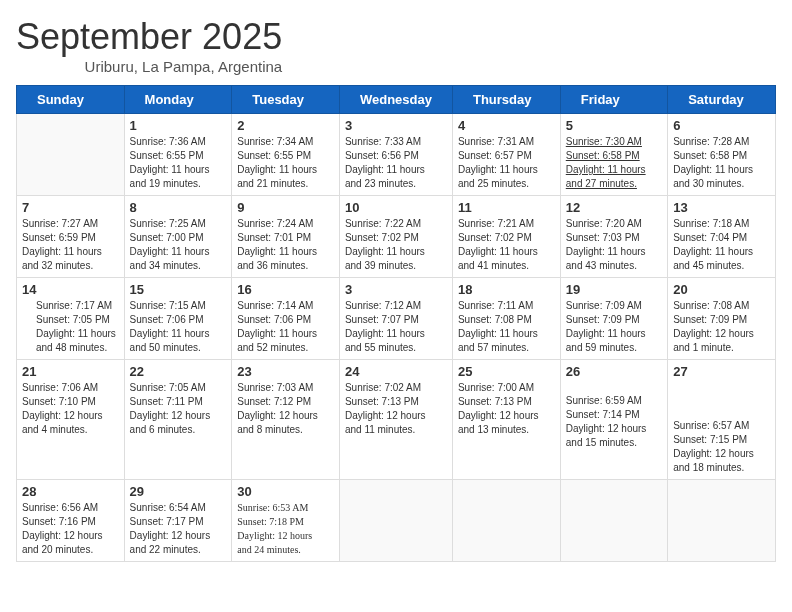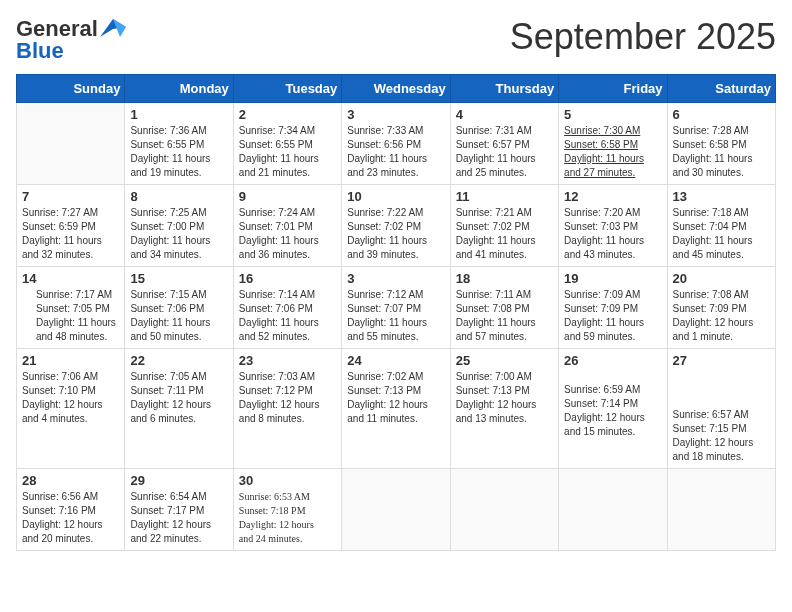--- a/index.html
+++ b/index.html
@@ -40,22 +40,22 @@
     .calendar {
       width: 100%;
       border-collapse: collapse;
       border: 1px solid #ccc;
     }
     .calendar th {
       background: #1565c0;
       color: #fff;
       font-size: 13px;
       font-weight: bold;
-      padding: 6px 4px;
-      text-align: right;
+      padding: 6px 20px;
+      text-align: left;
       border: 1px solid #1255a0;
     }
     .calendar td {
       vertical-align: top;
       border: 1px solid #ddd;
       padding: 4px 5px;
       width: 108px;
       min-height: 80px;
       font-size: 10.5px;
       color: #333;
@@ -73,32 +73,23 @@
     .cell-info {
       font-size: 10px;
       color: #333;
       line-height: 1.4;
     }
   </style>
 </head>
 <body>
 
 <div class="header">
-  <div class="logo">
-    <div class="logo-line">
-      <span style="font-size:22px;font-weight:bold;color:#333;">General</span>
-      <svg width="26" height="18" viewBox="0 0 26 18" style="margin-left:2px;margin-top:-2px;">
-        <polygon points="0,18 13,0 26,8 13,10" fill="#1565c0"></polygon>
-        <polygon points="13,0 26,8 20,18" fill="#42a5f5"></polygon>
-      </svg>
-    </div>
-    <span style="font-size:22px;font-weight:bold;color:#1565c0;margin-top:-4px;">Blue</span>
-  </div>
   <div class="title-area">
     <div class="month-title">September 2025</div>
+    <div class="subtitle">Uriburu, La Pampa, Argentina</div>
   </div>
 </div>
 
 <table class="calendar">
   <thead>
     <tr>
     <th>Sunday</th>
         <th>Monday</th>
         <th>Tuesday</th>
         <th>Wednesday</th>

